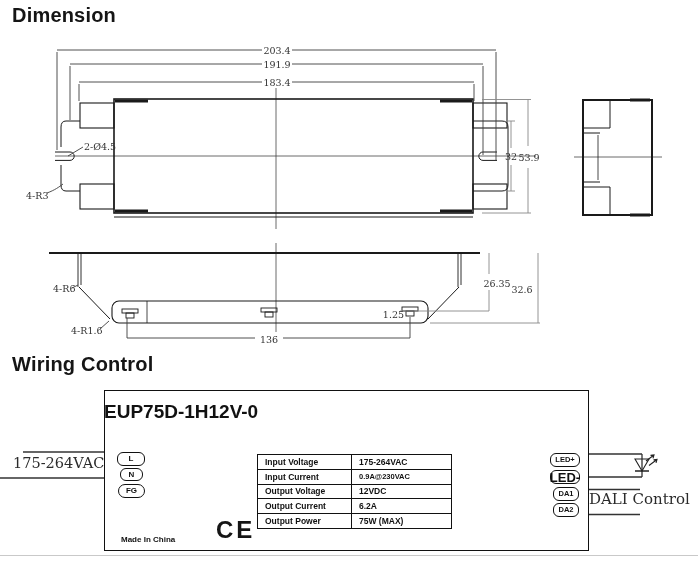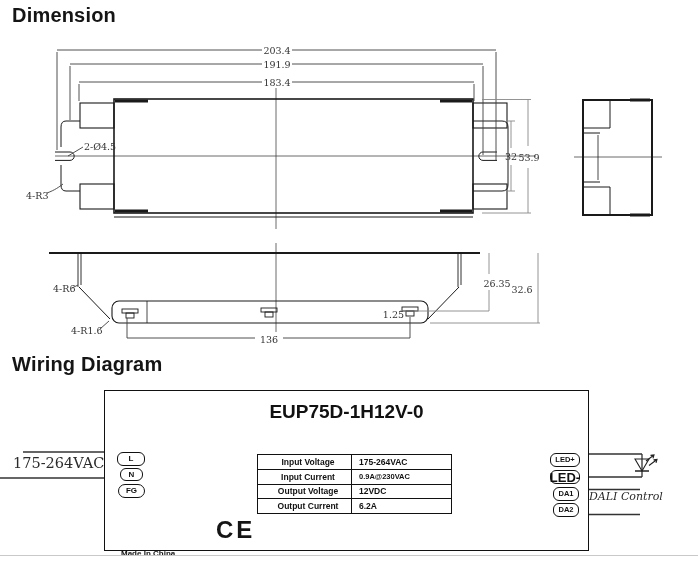--- a/index.html
+++ b/index.html
@@ -3,33 +3,33 @@
 <meta charset="utf-8">
 <style>
   html,body{margin:0;padding:0;background:#fff;}
   #page{position:relative;width:698px;height:566px;background:#ffffff;overflow:hidden;
         font-family:"Liberation Sans",sans-serif;color:#111;}
   .abs{position:absolute;}
   .sec-title{font-size:20px;font-weight:bold;color:#151515;letter-spacing:.2px;}
   #drawing-svg{position:absolute;left:0;top:0;}
   .serif-label{font-family:"DejaVu Serif",serif;color:#2b2b2b;}
   .input-volt{left:13px;top:455px;font-size:14.5px;}
-  .dali{left:589px;top:490px;font-size:11px;font-style:italic;}
+  .dali{left:589px;top:490px;font-size:15px;}
   .wiring-box{left:104px;top:390px;width:483px;height:159px;border:1.4px solid #111;background:#fff;}
-  .model-title{left:104px;top:401px;width:485px;text-align:center;font-size:19px;font-weight:bold;}
+  .model-title{left:104px;top:401px;width:485px;font-size:19px;font-weight:bold;}
   .pill{position:absolute;border:1.3px solid #111;border-radius:6px;background:#fff;
         display:flex;align-items:center;justify-content:center;
         font-size:8px;font-weight:bold;line-height:1;}
   .spec-table{left:257px;top:454px;border-collapse:collapse;}
   .spec-table td{border:1px solid #111;height:13.8px;padding:0 0 0 7px;
                  font-size:8.5px;font-weight:bold;white-space:nowrap;}
-  .spec-table td.lbl{width:86px;text-align:center;}
+  .spec-table td.lbl{width:86px;}
   .spec-table td.val{width:92px;}
   .spec-table tr.small td.val{font-size:7.5px;margin-top:15px;}
-  .made-in{left:121px;top:535px;font-size:8px;font-weight:bold;margin-top:14px;}
+  .made-in{left:121px;top:535px;font-size:8px;font-weight:bold;}
   .ce{left:216px;top:516px;font-size:24px;font-weight:600;letter-spacing:3px;
       font-family:Liberation Sans, sans-serif;color:#151515;}
   .sep{left:0;top:555px;width:698px;height:0;border-top:1.5px solid #c9c9c9;}
 </style>
 </head>
 <body>
 
 <div id="page">
 
   <svg id="drawing-svg" width="698" height="566" viewBox="0 0 698 566">
@@ -148,21 +148,21 @@
     <g stroke="#222" fill="none" stroke-width="1">
       <path d="M186,524 L204,524 L202,540 L188,540 Z"></path>
       <path d="M184,521.5 H206 M192,519 H198 M190,527 V537 M195,527 V537 M200,527 V537"></path>
       <circle cx="190.5" cy="542.5" r="2"></circle>
       <circle cx="200.5" cy="542.5" r="2"></circle>
       <path d="M176,513 L214,549 M214,513 L176,549" stroke-width="1.2"></path>
     </g>
   </svg>
 
   <div class="abs sec-title" style="left:12px;top:4px;">Dimension</div>
-  <div class="abs sec-title" style="left:12px;top:353px;">Wiring Diagram</div>
+  <div class="abs sec-title" style="left:12px;top:353px;">Wiring Control</div>
 
   <div class="abs serif-label input-volt">175-264VAC</div>
 
   <div class="abs wiring-box"></div>
 
   <div class="abs model-title">EUP75D-1H12V-0</div>
 
   <div class="pill" style="left:117px;top:452px;width:26px;height:12px;">L</div>
   <div class="pill" style="left:120px;top:468px;width:21px;height:11px;">N</div>
   <div class="pill" style="left:118px;top:484px;width:25px;height:12px;border-radius:7px;">FG</div>
@@ -183,20 +183,24 @@
       <td class="val">0.9A@230VAC</td>
     </tr>
     <tr>
       <td class="lbl">Output Voltage</td>
       <td class="val">12VDC</td>
     </tr>
     <tr>
       <td class="lbl">Output Current</td>
       <td class="val">6.2A</td>
     </tr>
+    <tr>
+      <td class="lbl">Output Power</td>
+      <td class="val">75W (MAX)</td>
+    </tr>
   </tbody>
     </table>
 
   <div class="abs made-in">Made In China</div>
   <div class="abs ce">CE</div>
 
   <div class="abs serif-label dali">DALI Control</div>
 
   <div class="abs sep"></div>
 

